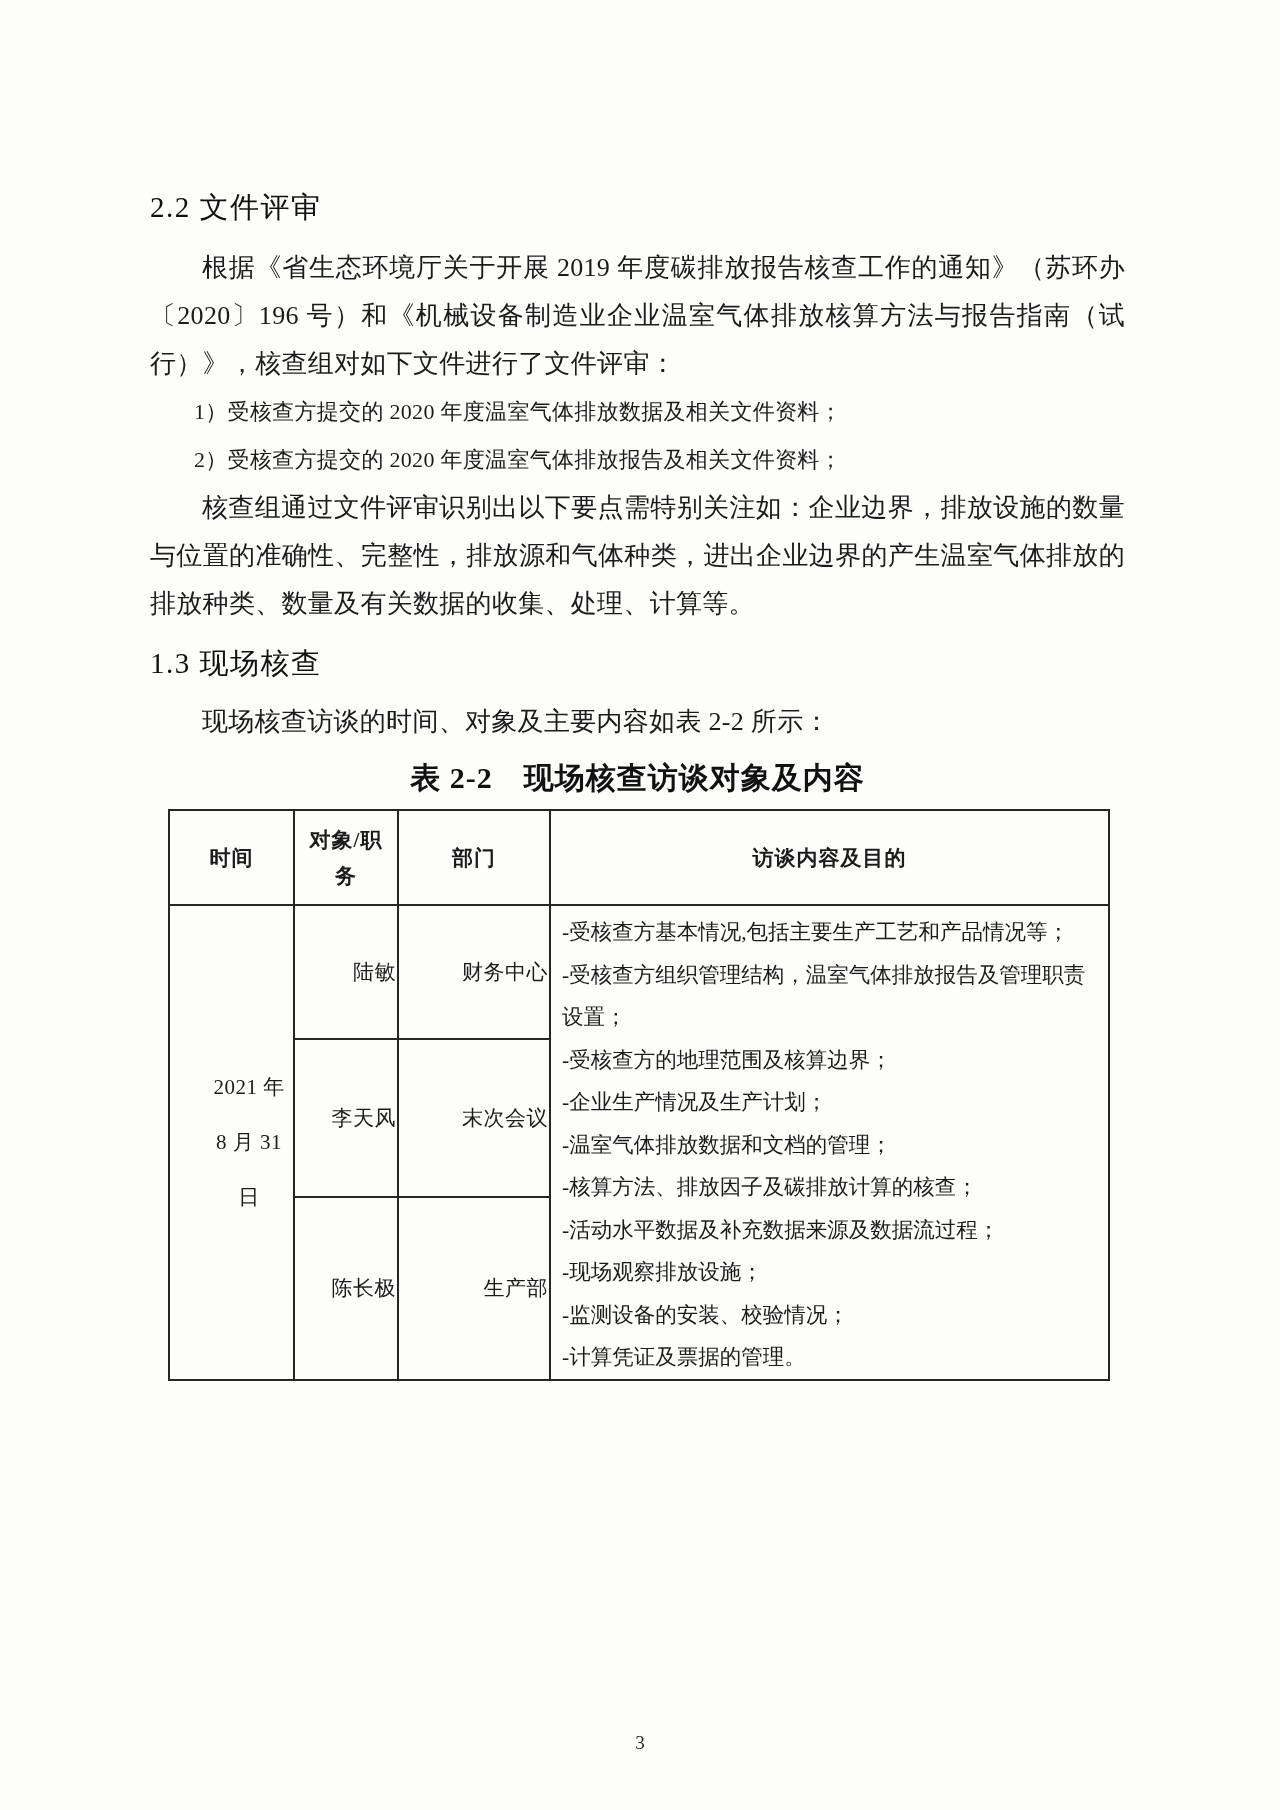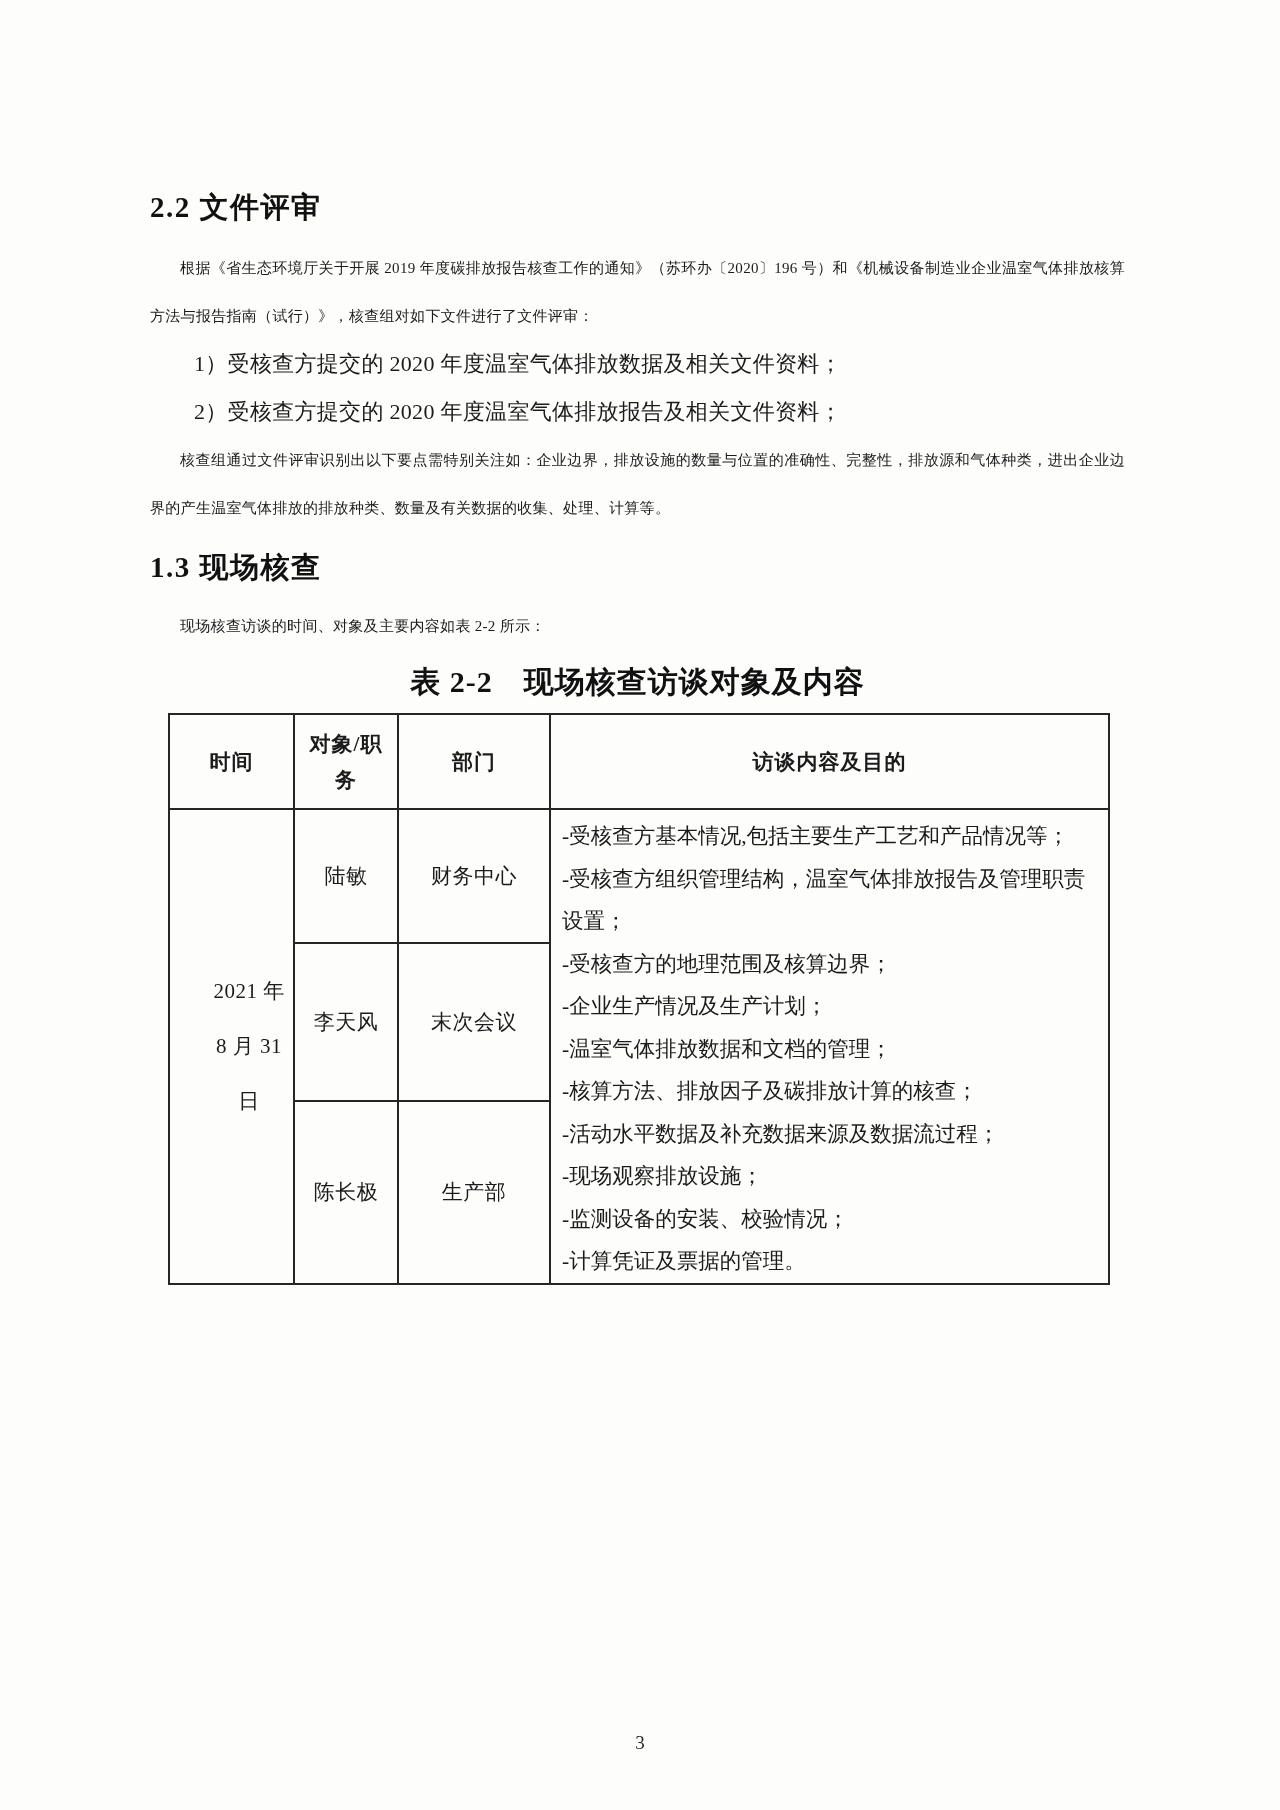--- a/index.html
+++ b/index.html
@@ -11,29 +11,29 @@
     font-family:"Liberation Serif","DejaVu Serif",serif;
     color:#1b1b1b;
     overflow:hidden;
   }
   .content{
     position:absolute;
     left:150px;top:186px;width:975px;
   }
   .sec-heading{
     font-size:29px;
-    font-weight:bold;
+    font-weight:normal;
     letter-spacing:1.5px;
     line-height:42px;
     margin:0 0 16px 0;
     color:#111;
   }
   .sec-heading.second{margin-top:14px;margin-bottom:14px;}
   .para{
-    font-size:15px;
+    font-size:26px;
     line-height:48px;
     text-align:justify;
     text-indent:2em;
     letter-spacing:0.3px;
     margin:0;
   }
   .list-line{
     font-size:22px;
     line-height:48px;
     text-indent:2em;
@@ -72,21 +72,21 @@
   }
   td.time-cell{
     text-align:center;
     vertical-align:middle;
     font-size:21px;
     line-height:55px;
     letter-spacing:0.5px;
     padding-left:36px;
   }
   td.person-cell, td.dept-cell{
-    text-align:center;
+    text-align:right;
     vertical-align:middle;
     font-size:21px;
     letter-spacing:0.5px;
   }
   td.content-cell{
     vertical-align:top;
     padding:5px 8px 0 11px;
     font-size:21.5px;
     line-height:42.5px;
     text-align:left;

